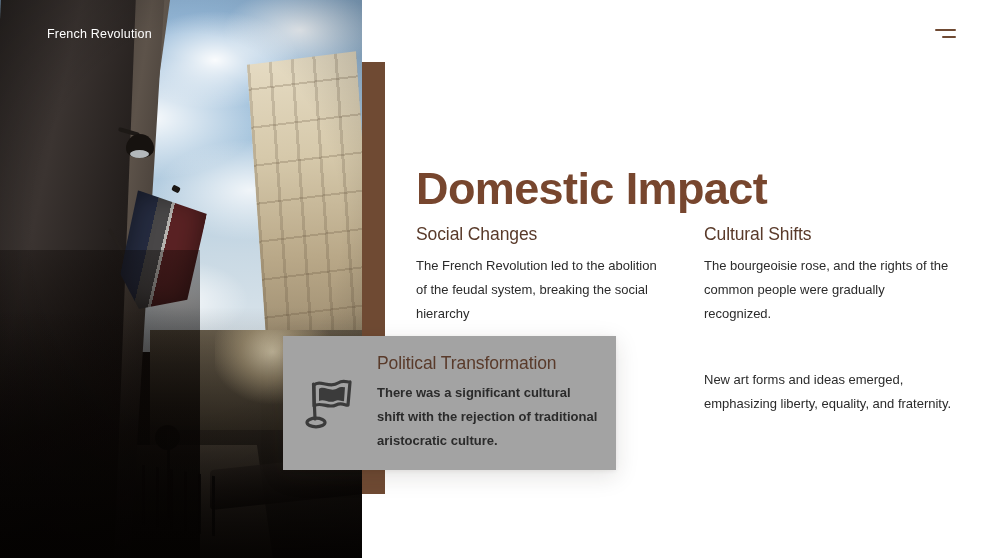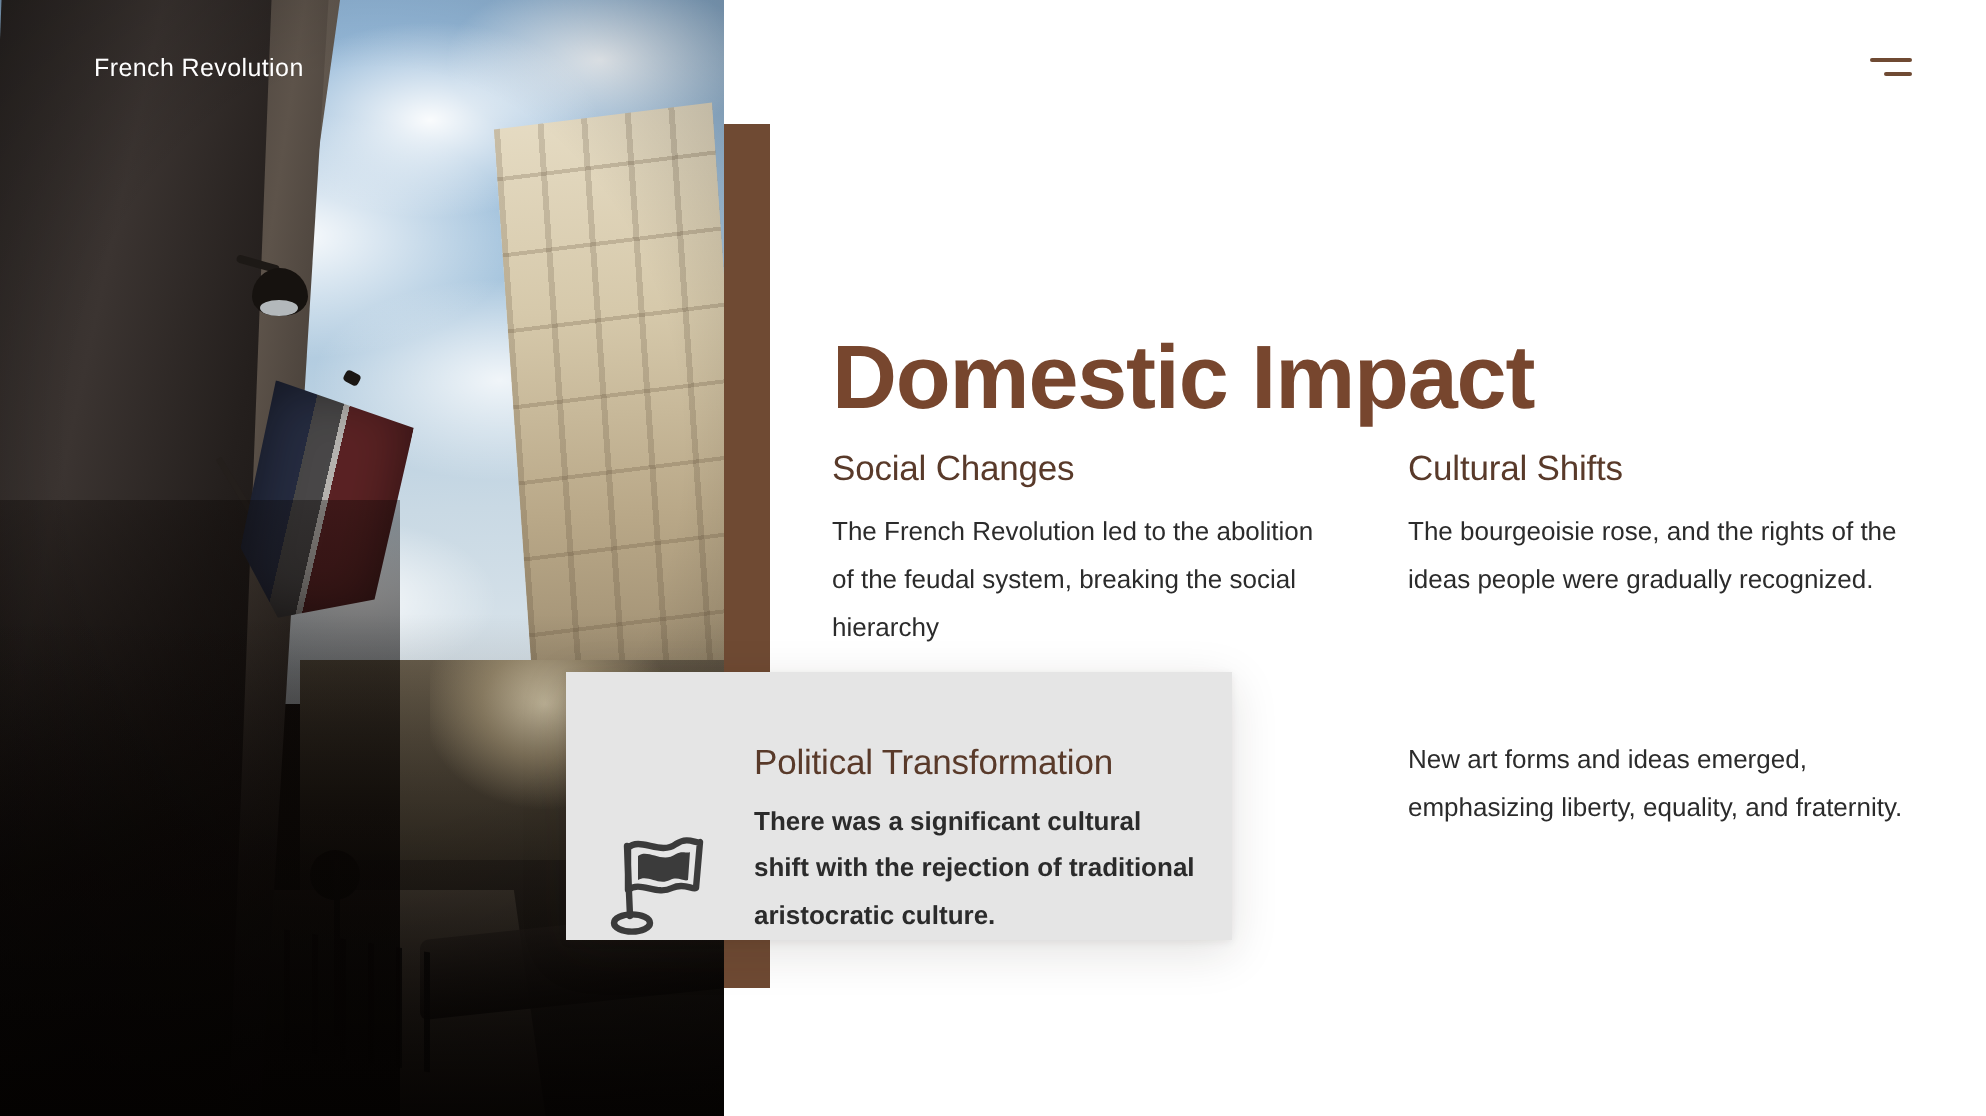--- a/index.html
+++ b/index.html
@@ -287,24 +287,24 @@
     margin: 0;
   }
 
   
   .card {
     position: absolute;
     left: 283px;
     top: 336px;
     width: 333px;
     height: 134px;
-    background: #e5e5e5;
+    background: #a3a3a3;
     box-shadow: 0 6px 22px rgba(40,28,20,0.13), 0 1px 4px rgba(40,28,20,0.07);
     display: flex;
-    align-items: flex-end;
+    align-items: center;
     z-index: 5;
   }
   .card-icon {
     width: 94px;
     display: flex;
     align-items: center;
     justify-content: center;
     flex: 0 0 auto;
   }
   .card-text {
@@ -357,21 +357,21 @@
 
     <h1 class="main-title">Domestic Impact</h1>
 
     <div class="col col-left row-top">
       <div class="block-title">Social Changes</div>
       <p class="block-body">The French Revolution led to the abolition of the feudal system, breaking the social hierarchy</p>
     </div>
 
     <div class="col col-right row-top">
       <div class="block-title">Cultural Shifts</div>
-      <p class="block-body">The bourgeoisie rose, and the rights of the ideas people were gradually recognized.</p>
+      <p class="block-body">The bourgeoisie rose, and the rights of the common people were gradually recognized.</p>
     </div>
 
     <div class="col col-right row-bottom">
       <p class="block-body">New art forms and ideas emerged, emphasizing liberty, equality, and fraternity.</p>
     </div>
 
   </div>
 
   <div class="card">
     <div class="card-icon">

